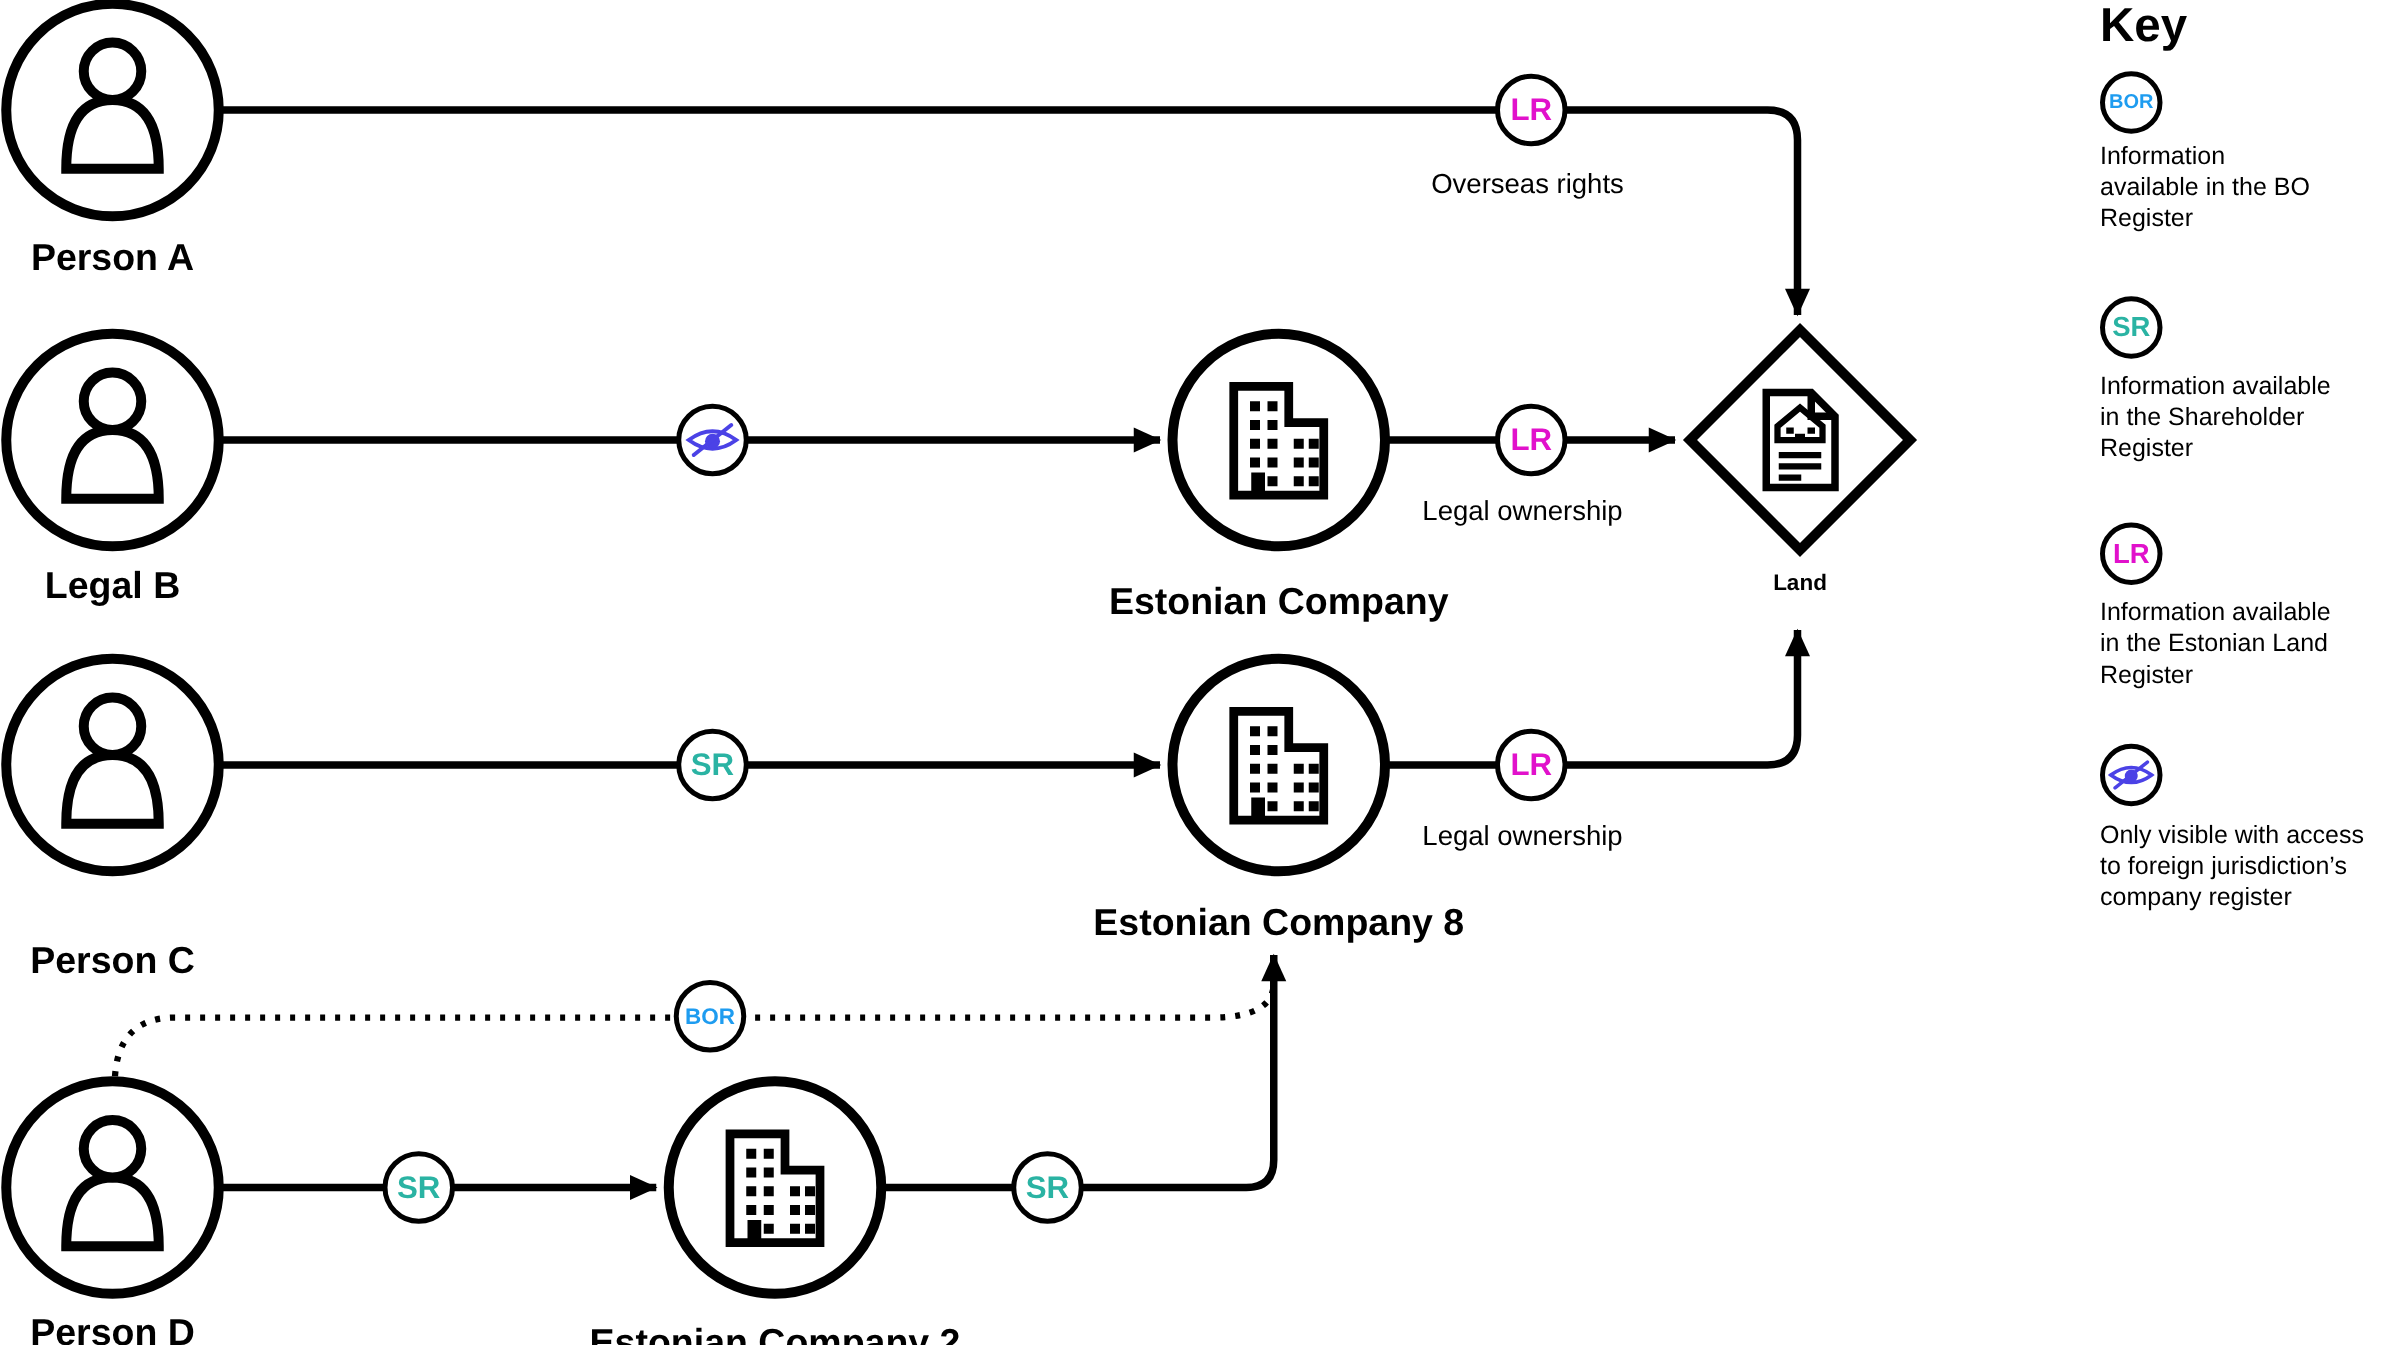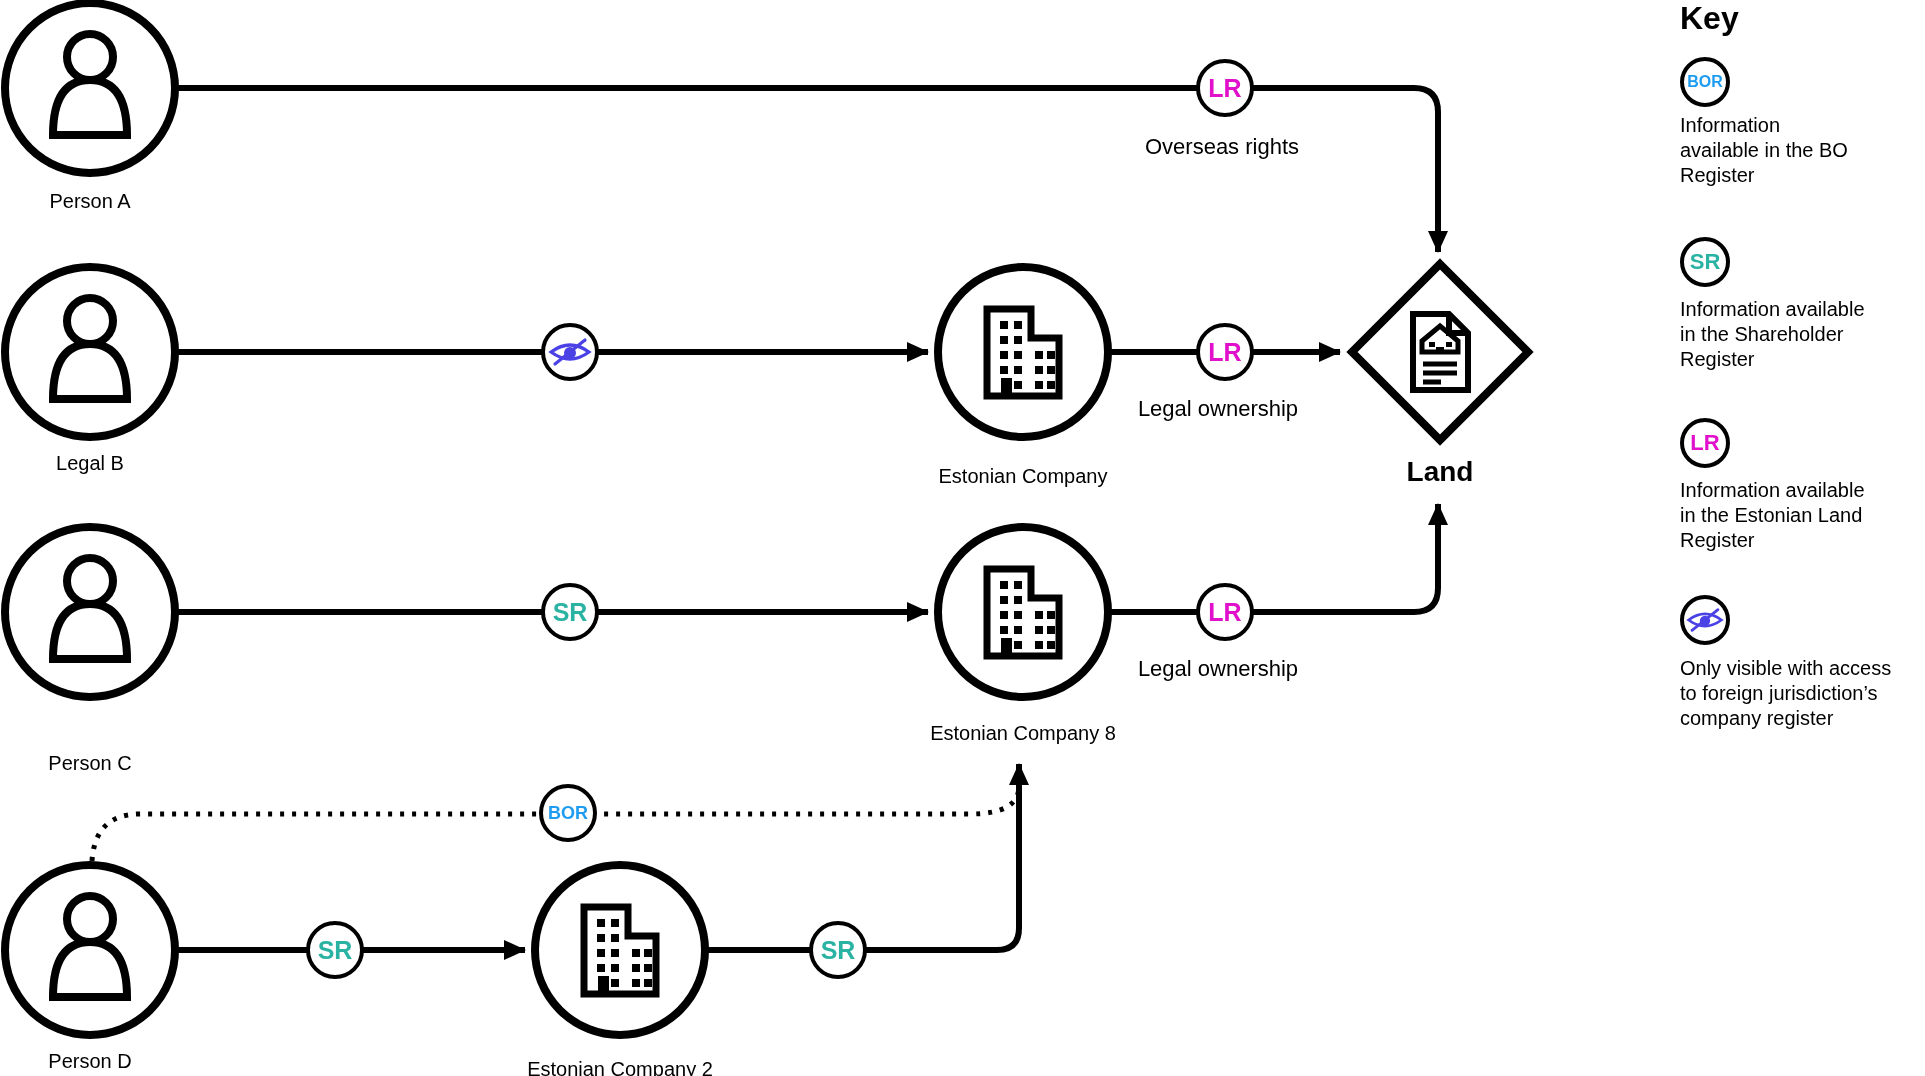--- a/index.html
+++ b/index.html
@@ -6,33 +6,33 @@
   body { font-family:"Liberation Sans","DejaVu Sans",sans-serif; color:#000; }
   .canvas { position:relative; width:1925px; height:1076px; background:#fff; overflow:hidden; }
   svg.diagram { position:absolute; left:0; top:0; }
 
   .edge { stroke:#000; stroke-width:6; fill:none; }
   .edge-dotted { stroke:#000; stroke-width:5; fill:none; stroke-dasharray:4 8; }
   .node-circle { fill:#fff; stroke:#000; stroke-width:8; }
   .shape-stroke { fill:#fff; stroke:#000; stroke-width:7; stroke-linejoin:miter; }
 
   .lbl { position:absolute; transform:translateX(-50%); white-space:nowrap; }
-  .lbl-node { font-weight:normal; font-size:20px; }
-  .lbl-land { font-weight:bold; font-size:28px; }
+  .lbl-node { font-weight:bold; font-size:30px; }
+  .lbl-land { font-weight:bold; font-size:18px; }
   .lbl-edge { font-size:22px; }
 
   .badge { position:absolute; width:50px; height:50px; border:4px solid #000; border-radius:50%;
            background:#fff; transform:translate(-50%,-50%); display:flex; align-items:center;
            justify-content:center; font-weight:bold; }
   .badge-lr { color:#E111CB; font-size:25px; }
   .badge-sr { color:#2AB3A3; font-size:25px; }
   .badge-bor { color:#1E9CF0; font-size:18px; }
 
   .key { position:absolute; left:1680px; top:0; width:245px; height:1076px; }
-  .key-title { position:absolute; left:0; top:0; font-size:32px; font-weight:bold; }
+  .key-title { position:absolute; left:0; top:0; font-size:38px; font-weight:bold; }
   .key-badge { position:absolute; left:0; width:42px; height:42px; border:4px solid #000;
                border-radius:50%; background:#fff; display:flex; align-items:center;
                justify-content:center; font-weight:bold; }
   .key-badge-bor { color:#1E9CF0; font-size:16px; }
   .key-badge-sr  { color:#2AB3A3; font-size:22px; }
   .key-badge-lr  { color:#E111CB; font-size:22px; }
   .key-text { position:absolute; left:0; width:250px; font-size:20px; line-height:25px; white-space:pre-line; }
 </style>
 </head>
 <body>

